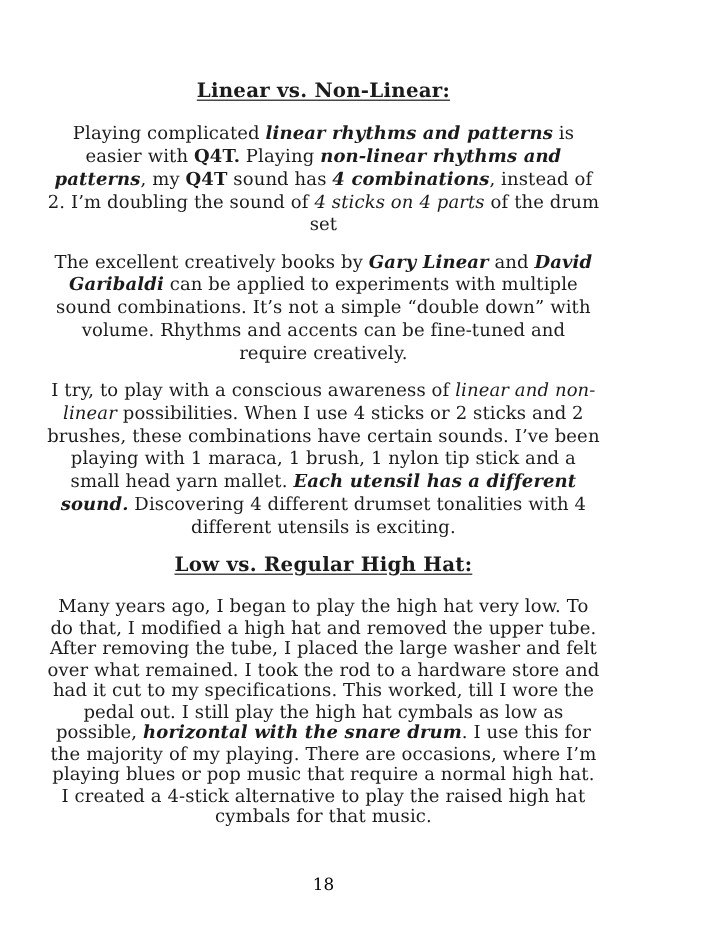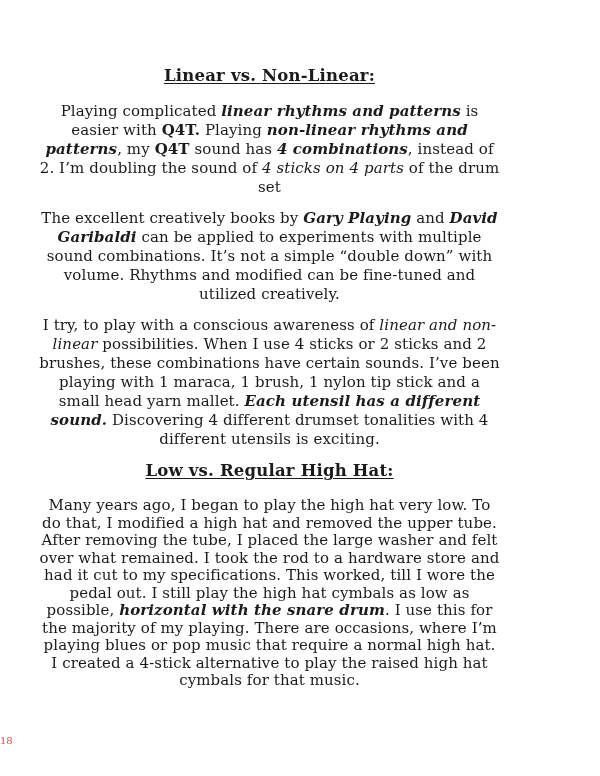--- a/index.html
+++ b/index.html
@@ -42,35 +42,36 @@
   section.second .para {
     line-height: 17.5px;
   }
   .para span.b { font-weight: bold; }
   .para span.i { font-style: italic; }
   .page-number {
     position: absolute;
     left: 0;
     right: 0;
     bottom: 30px;
-    font-size: 10px;
-    color: #ef4444;
+    text-align: center;
+    font-size: 14px;
+    color: #000000;
   }
 </style>
 </head>
 <body>
 
 <div class="page">
   <main class="content">
 
     <section class="first">
       <h2 class="heading">Linear vs. Non-Linear:</h2>
       <div class="paragraphs">
           <p class="para"><span>Playing complicated </span><span class="b i">linear rhythms and patterns</span><span> is easier with </span><span class="b">Q4T.</span><span> Playing </span><span class="b i">non-linear rhythms and patterns</span><span>, my </span><span class="b">Q4T</span><span> sound has </span><span class="b i">4 combinations</span><span>, instead of 2. I’m doubling the sound of </span><span class="i">4 sticks on 4 parts</span><span> of the drum set</span></p>
-          <p class="para"><span>The excellent creatively books by </span><span class="b i">Gary Playing</span><span> and </span><span class="b i">David Garibaldi</span><span> can be applied to experiments with multiple sound combinations. It’s not a simple “double down” with volume. Rhythms and modified can be fine-tuned and utilized creatively.</span></p>
+          <p class="para"><span>The excellent creatively books by </span><span class="b i">Gary Linear</span><span> and </span><span class="b i">David Garibaldi</span><span> can be applied to experiments with multiple sound combinations. It’s not a simple “double down” with volume. Rhythms and accents can be fine-tuned and require creatively.</span></p>
           <p class="para"><span>I try, to play with a conscious awareness of </span><span class="i">linear and non-linear</span><span> possibilities. When I use 4 sticks or 2 sticks and 2 brushes, these combinations have certain sounds. I’ve been playing with 1 maraca, 1 brush, 1 nylon tip stick and a small head yarn mallet. </span><span class="b i">Each utensil has a different sound.</span><span> Discovering 4 different drumset tonalities with 4 different utensils is exciting.</span></p>
         </div>
     </section>
 
     <section class="second">
       <h2 class="heading">Low vs. Regular High Hat:</h2>
       <div class="paragraphs">
           <p class="para"><span>Many years ago, I began to play the high hat very low. To do that, I modified a high hat and removed the upper tube. After removing the tube, I placed the large washer and felt over what remained. I took the rod to a hardware store and had it cut to my specifications. This worked, till I wore the pedal out. I still play the high hat cymbals as low as possible, </span><span class="b i">horizontal with the snare drum</span><span>. I use this for the majority of my playing. There are occasions, where I’m playing blues or pop music that require a normal high hat. I created a 4-stick alternative to play the raised high hat cymbals for that music.</span></p>
         </div>
     </section>

